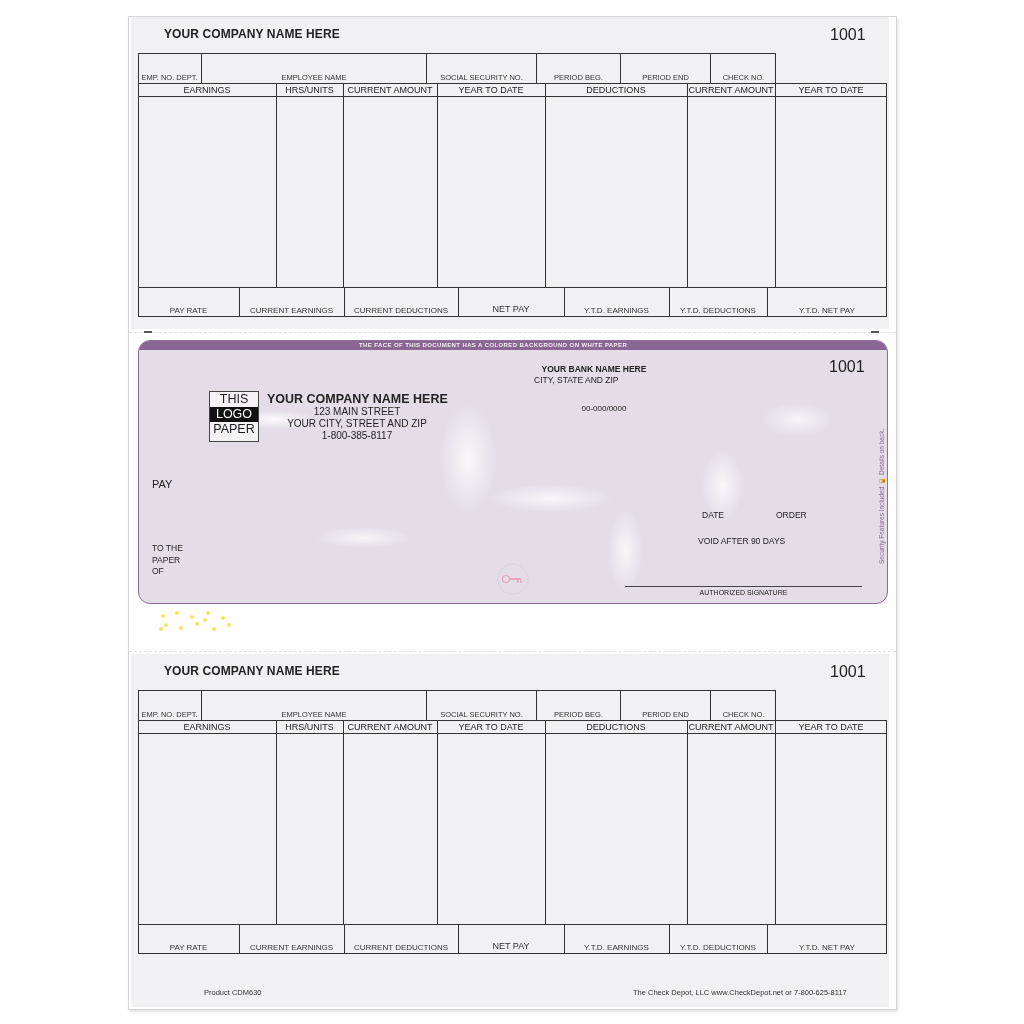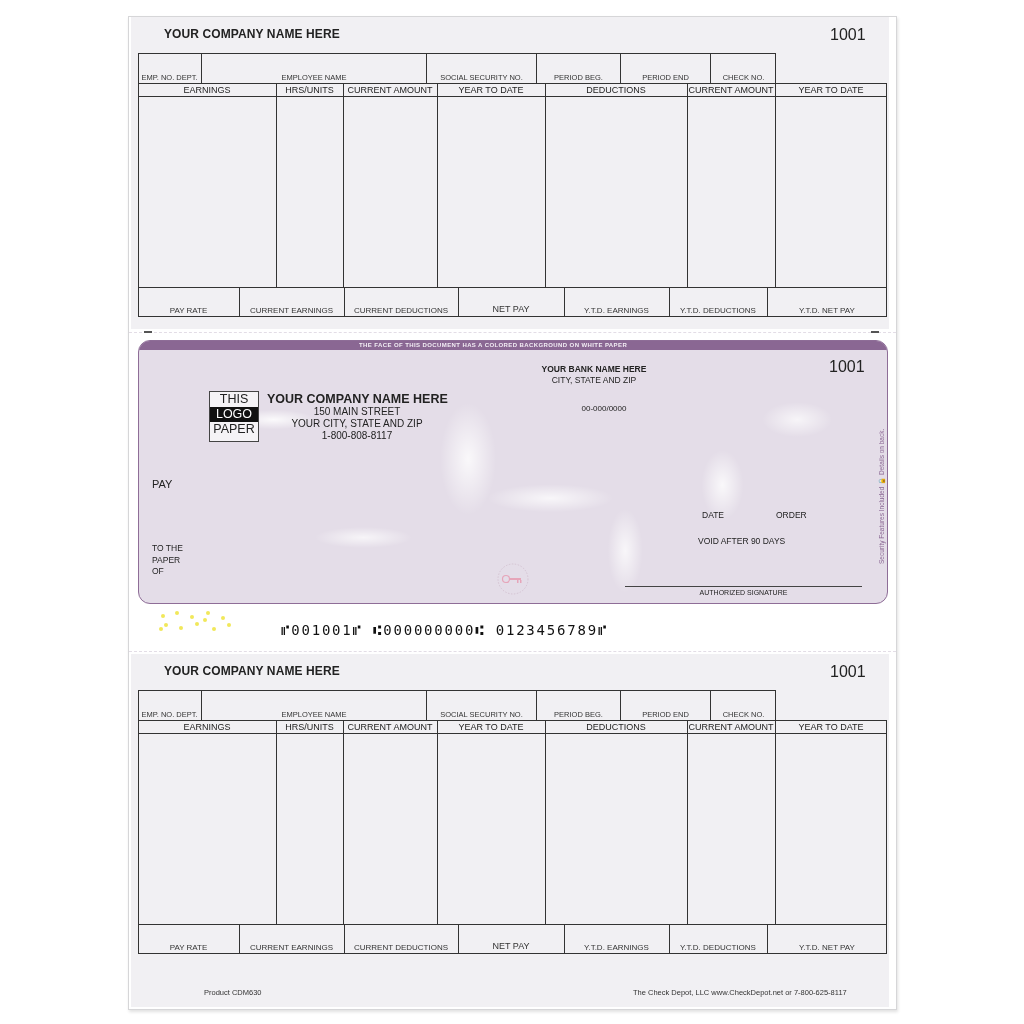--- a/index.html
+++ b/index.html
@@ -102,26 +102,26 @@
         <span>THE FACE OF THIS DOCUMENT HAS A COLORED BACKGROUND ON WHITE PAPER</span>
       </div>
 
     <div class="logo">
       <div>THIS</div>
       <div class="mid">LOGO</div>
       <div>PAPER</div>
     </div>
 
     <div class="abs" style="left:128px;top:51px;font-weight:bold;font-size:12.5px;">YOUR COMPANY NAME HERE</div>
-    <div class="abs" style="left:128px;top:65px;width:180px;text-align:center;font-size:10px;">150 MAIN STREET</div>
-    <div class="abs" style="left:128px;top:77px;width:180px;text-align:center;font-size:10px;">YOUR CITY, STATE AND ZIP</div>
-    <div class="abs" style="left:128px;top:89px;width:180px;text-align:center;font-size:10px;">1-800-808-8117</div>
+    <div class="abs" style="left:128px;top:65px;width:180px;text-align:center;font-size:10px;">123 MAIN STREET</div>
+    <div class="abs" style="left:128px;top:77px;width:180px;text-align:center;font-size:10px;">YOUR CITY, STREET AND ZIP</div>
+    <div class="abs" style="left:128px;top:89px;width:180px;text-align:center;font-size:10px;">1-800-385-8117</div>
 
     <div class="abs" style="left:395px;top:23px;width:120px;text-align:center;font-weight:bold;font-size:8.5px;">YOUR BANK NAME HERE</div>
-    <div class="abs" style="left:395px;top:34px;width:120px;text-align:center;font-size:8.5px;">CITY, STATE AND ZIP</div>
+    <div class="abs" style="left:395px;top:34px;width:120px;font-size:8.5px;">CITY, STATE AND ZIP</div>
     <div class="abs" style="left:420px;top:63px;width:90px;text-align:center;font-size:8px;">00-000/0000</div>
     <div class="abs chk-no" style="left:690px;top:17px;">1001</div>
 
     <div class="abs" style="left:13px;top:137px;font-size:11px;text-align:right;">PAY</div>
     <div class="abs" style="left:519px;top:169px;font-size:8.5px;padding-left:44px;">DATE</div>
     <div class="abs" style="left:637px;top:169px;font-size:8.5px;">ORDER</div>
     <div class="abs" style="left:559px;top:195px;font-size:8.5px;">VOID AFTER 90 DAYS</div>
 
     <div class="abs" style="left:13px;top:202px;font-size:8.5px;line-height:11.5px;">
       <div>TO THE</div>
@@ -155,21 +155,20 @@
       <i style="left:62px;top:5px;"></i>
       <i style="left:5px;top:12px;"></i>
     <i style="left:20px;top:15px;"></i>
       <i style="left:36px;top:11px;"></i>
       <i style="left:53px;top:16px;"></i>
     <i style="left:68px;top:12px;"></i>
       <i style="left:0px;top:16px;"></i>
       <i style="left:44px;top:7px;"></i>
   </div>
 
-  <div class="micr">⑈001001⑈  ⑆000000000⑆  0123456789⑈</div>
 
   <div class="perf" style="top:634px;"></div>
 
   <div class="stub bottom">
     <div class="abs co-name" style="left:33px;top:10px;">YOUR COMPANY NAME HERE</div>
     <div class="abs chk-no" style="left:699px;top:9px;">1001</div>
 
     <div class="box" style="left:7px;top:36px;width:638px;height:31px;"></div>
     <div class="line" style="left:70px;top:36px;width:1px;height:31px;"></div>
     <div class="line" style="left:295px;top:36px;width:1px;height:31px;"></div>

